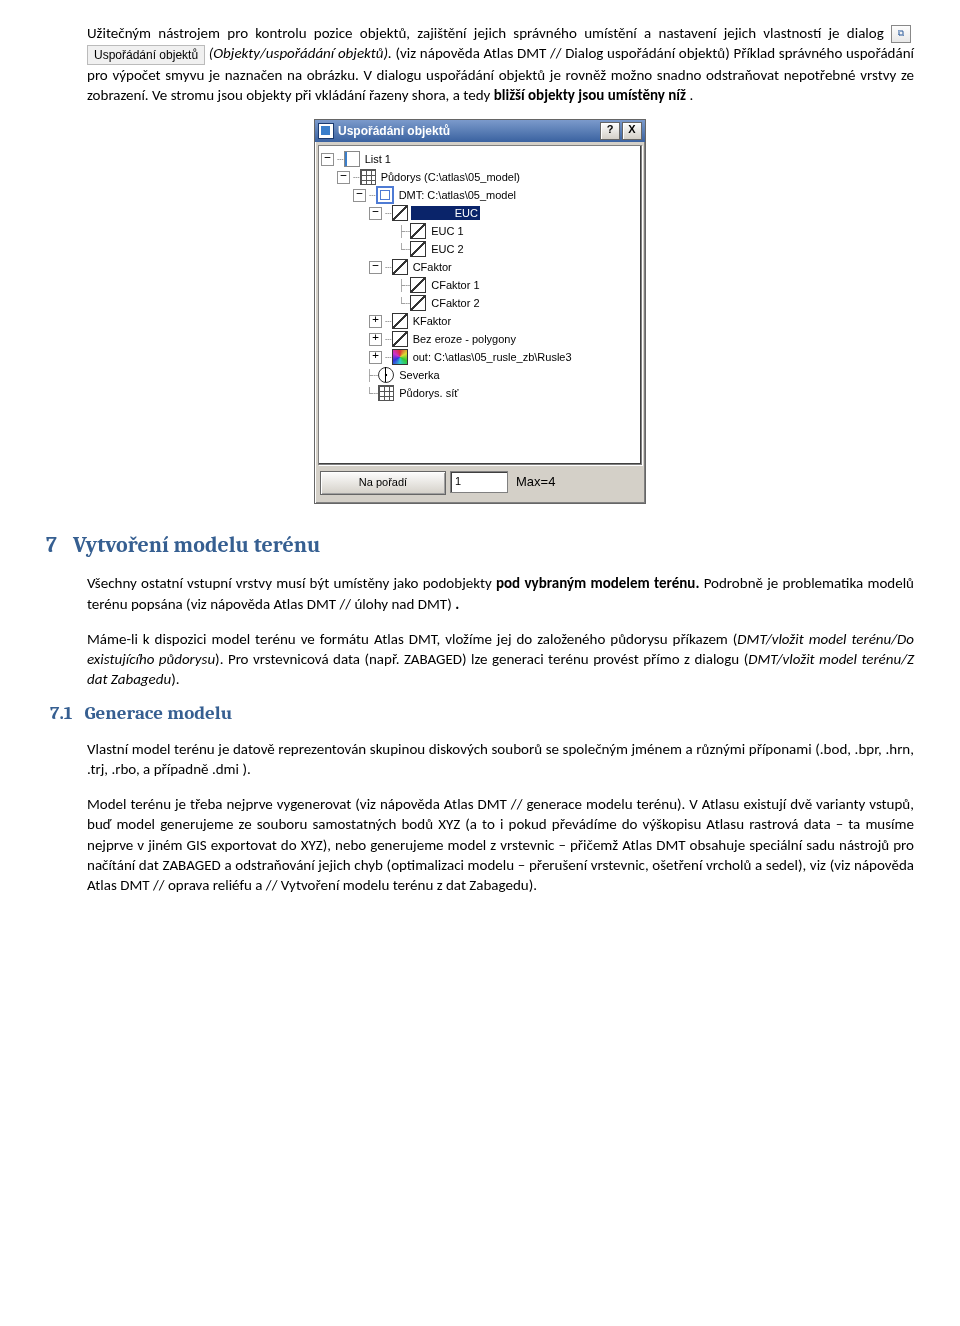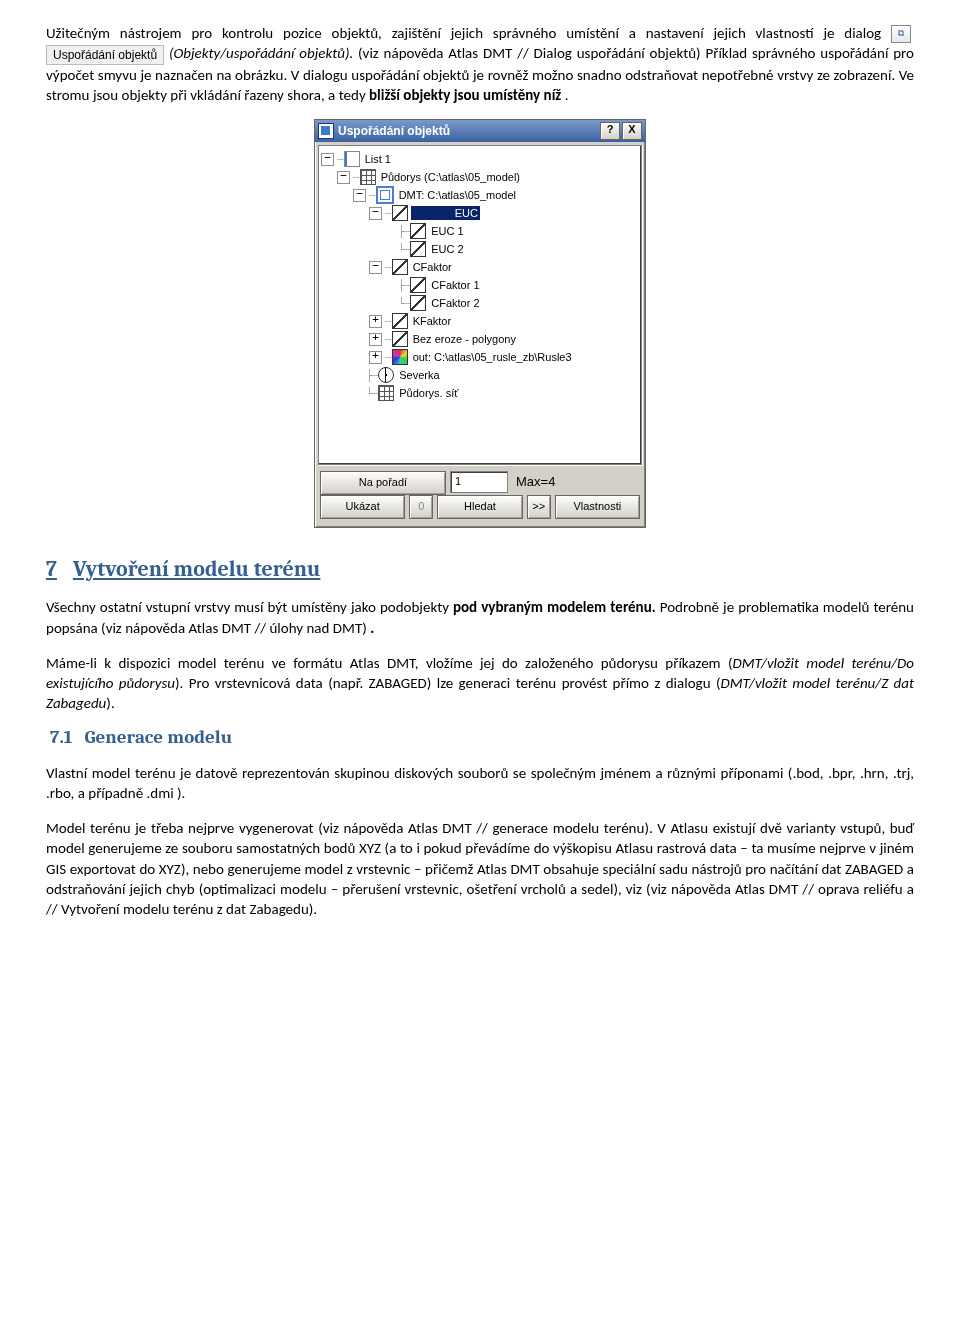--- a/index.html
+++ b/index.html
@@ -11,20 +11,21 @@
     background: #fff;
     width: 960px;
   }
   .page {
     padding: 8px 46px 20px 46px;
   }
   .para {
     text-align: justify;
     line-height: 1.35;
     margin-bottom: 6px;
+    margin-left: 41px;
   }
   .italic { font-style: italic; }
   .bold { font-weight: bold; }
   .inline-icon {
     display: inline-block;
     vertical-align: middle;
     width: 18px;
     height: 16px;
     border: 1px solid #888;
     background: linear-gradient(#fdfdfd,#e8e8e8);
@@ -42,21 +43,20 @@
     background: #f0f0f0;
     font-size: 12px;
     font-family: Tahoma, sans-serif;
   }
   h2.sec {
     font-family: Cambria, "Times New Roman", serif;
     color: #365f91;
     font-size: 22px;
     font-weight: bold;
     margin: 24px 0 6px 0;
-    text-decoration: underline;
   }
   h2.sec .num { margin-right: 16px; }
   h3.subsec {
     font-family: Cambria, "Times New Roman", serif;
     color: #365f91;
     font-size: 19px;
     font-weight: bold;
     margin: 12px 0 2px 4px;
   }
   h3.subsec .num { margin-right: 12px; }
@@ -305,27 +305,20 @@
           <span class="label">Půdorys. síť</span>
         </div>
       </div>
 
       <div class="controls">
         <div class="crow">
           <div class="btn">Na pořadí</div>
           <div class="txtin">1</div>
           <div class="maxlbl">Max=4</div>
         </div>
-        <div class="crow">
-          <div class="btn">Ukázat</div>
-          <div class="btn small dis">0</div>
-          <div class="btn">Hledat</div>
-          <div class="btn small">&gt;&gt;</div>
-          <div class="btn">Vlastnosti</div>
-        </div>
       </div>
     </div>
   </div>
 
   <h2 class="sec">
     <span class="num">7</span><span>Vytvoření modelu terénu</span>
   </h2>
 
   <p class="para">
     <span>Všechny ostatní vstupní vrstvy musí být umístěny jako podobjekty </span>

